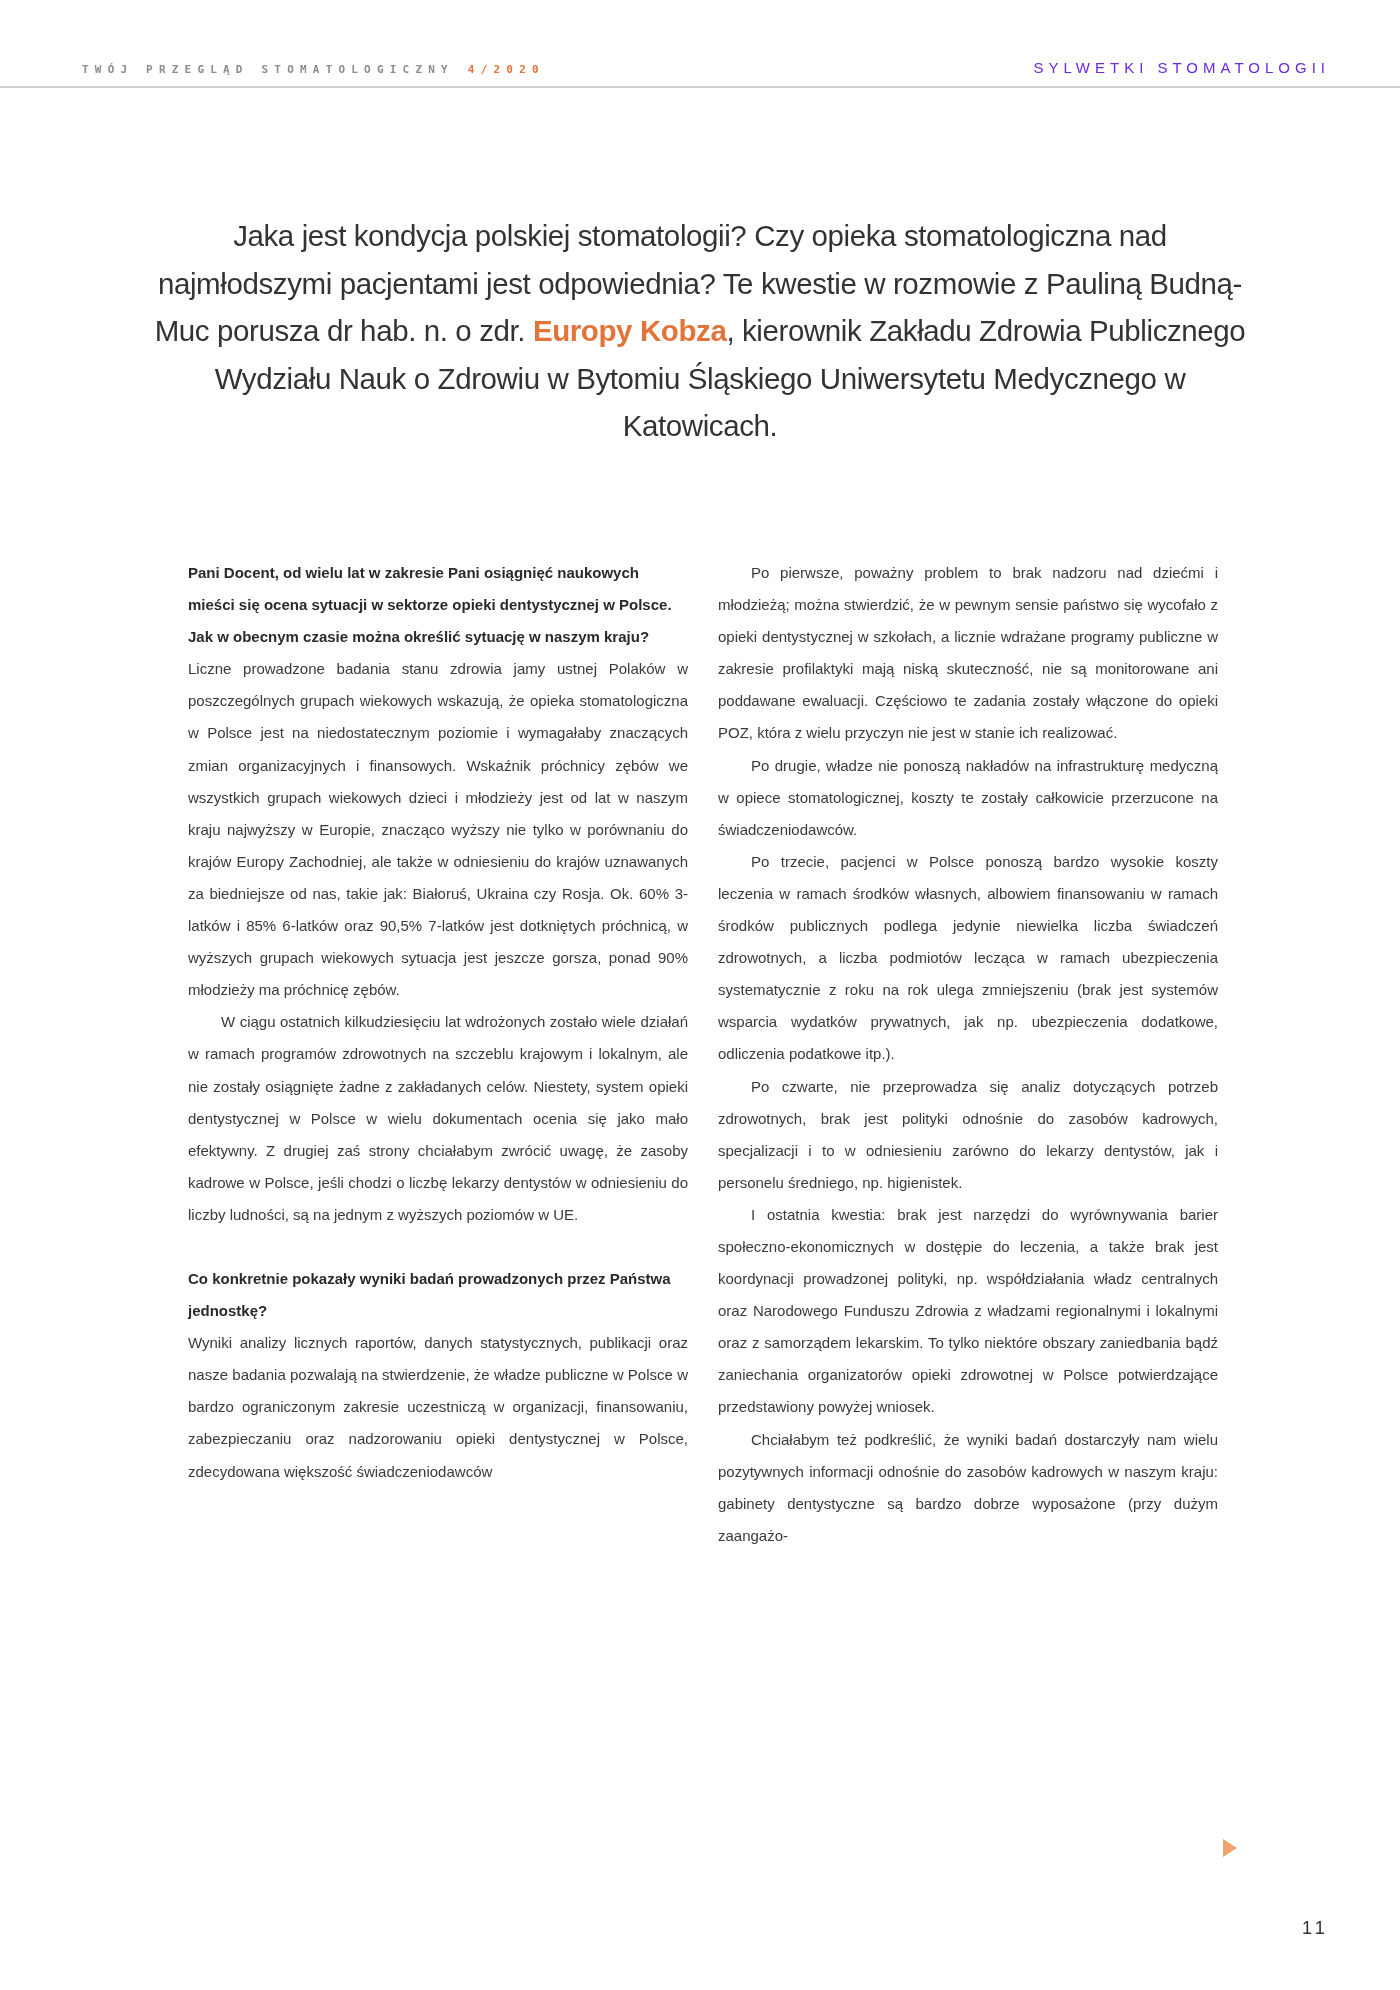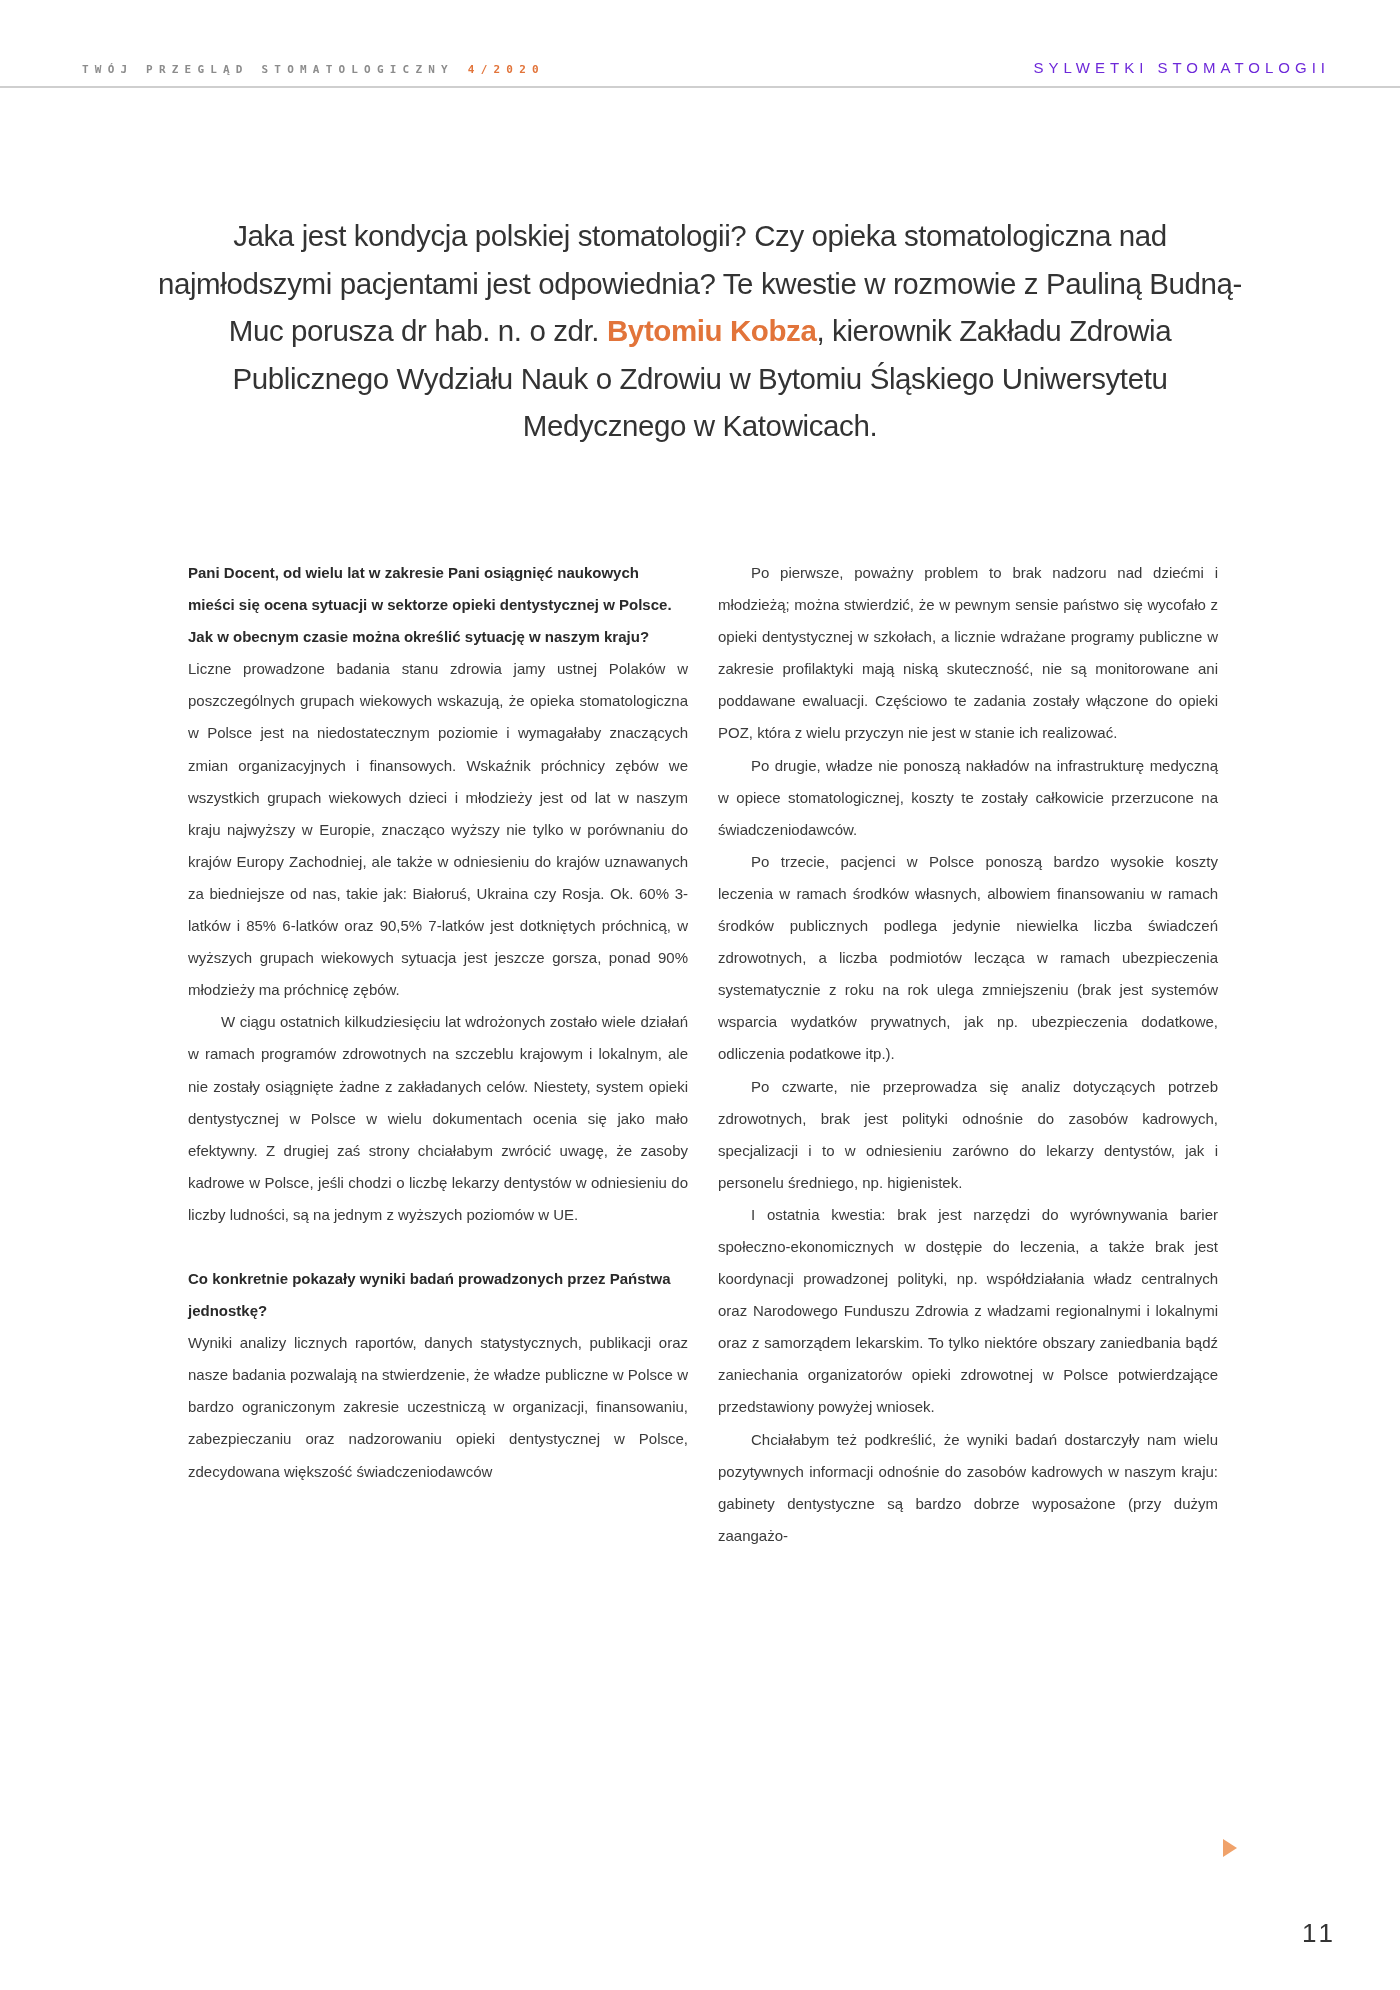--- a/index.html
+++ b/index.html
@@ -25,35 +25,35 @@
   .col-right { left: 718px; }
   .col p { margin: 0; }
   .col p.indent { text-indent: 33px; }
   .col .q { font-weight: bold; color: #2a2a2a; text-align: left; margin: 0; }
   .gap { height: 32px; }
 
   .continue-icon { position: absolute; left: 1223px; top: 1839px; width: 0; height: 0;
                    border-top: 9px solid transparent; border-bottom: 9px solid transparent;
                    border-left: 14px solid #f0a26a; }
   .page-number { position: absolute; left: 1302px; top: 1918px; font-family: "Liberation Sans", sans-serif;
-                 font-size: 26px; color: #333; letter-spacing: 4px; }
+                 font-size: 18px; color: #333; letter-spacing: 4px; }
 </style>
 </head>
 <body>
 
 <div class="header">
   <div class="header-left">
     <span>TWÓJ PRZEGLĄD STOMATOLOGICZNY</span><span class="issue">4/2020</span>
   </div>
   <div class="header-right">SYLWETKI STOMATOLOGII</div>
   <div class="header-rule"></div>
 </div>
 
 <div class="lead">
-  <span>Jaka jest kondycja polskiej stomatologii? Czy opieka stomatologiczna nad najmłodszymi pacjentami jest odpowiednia? Te kwestie w rozmowie z Pauliną Budną-Muc porusza dr hab. n. o zdr. </span><span class="name">Bytomiu Kobza</span><span>, kierownik Zakładu Zdrowia Publicznego Wydziału Nauk o Zdrowiu w Bytomiu Śląskiego Uniwersytetu Medycznego w Katowicach.</span>
+  <span>Jaka jest kondycja polskiej stomatologii? Czy opieka stomatologiczna nad najmłodszymi pacjentami jest odpowiednia? Te kwestie w rozmowie z Pauliną Budną-Muc porusza dr hab. n. o zdr. </span><span class="name">Europy Kobza</span><span>, kierownik Zakładu Zdrowia Publicznego Wydziału Nauk o Zdrowiu w Bytomiu Śląskiego Uniwersytetu Medycznego w Katowicach.</span>
 </div>
 
 <div class="col col-left">
   <p class="q">Pani Docent, od wielu lat w zakresie Pani osiągnięć naukowych mieści się ocena sytuacji w sektorze opieki dentystycznej w Polsce. Jak w obecnym czasie można określić sytuację w naszym kraju?</p>
   <p>Liczne prowadzone badania stanu zdrowia jamy ustnej Polaków w poszczególnych grupach wiekowych wskazują, że opieka stomatologiczna w Polsce jest na niedostatecznym poziomie i wymagałaby znaczących zmian organizacyjnych i finansowych. Wskaźnik próchnicy zębów we wszystkich grupach wiekowych dzieci i młodzieży jest od lat w naszym kraju najwyższy w Europie, znacząco wyższy nie tylko w porównaniu do krajów Europy Zachodniej, ale także w odniesieniu do krajów uznawanych za biedniejsze od nas, takie jak: Białoruś, Ukraina czy Rosja. Ok. 60% 3-latków i 85% 6-latków oraz 90,5% 7-latków jest dotkniętych próchnicą, w wyższych grupach wiekowych sytuacja jest jeszcze gorsza, ponad 90% młodzieży ma próchnicę zębów.</p>
   <p class="indent">W ciągu ostatnich kilkudziesięciu lat wdrożonych zostało wiele działań w ramach programów zdrowotnych na szczeblu krajowym i lokalnym, ale nie zostały osiągnięte żadne z zakładanych celów. Niestety, system opieki dentystycznej w Polsce w wielu dokumentach ocenia się jako mało efektywny. Z drugiej zaś strony chciałabym zwrócić uwagę, że zasoby kadrowe w Polsce, jeśli chodzi o liczbę lekarzy dentystów w odniesieniu do liczby ludności, są na jednym z wyższych poziomów w UE.</p>
   <div class="gap"></div>
   <p class="q">Co konkretnie pokazały wyniki badań prowadzonych przez Państwa jednostkę?</p>
   <p>Wyniki analizy licznych raportów, danych statystycznych, publikacji oraz nasze badania pozwalają na stwierdzenie, że władze publiczne w Polsce w bardzo ograniczonym zakresie uczestniczą w organizacji, finansowaniu, zabezpieczaniu oraz nadzorowaniu opieki dentystycznej w Polsce, zdecydowana większość świadczeniodawców</p>
 </div>

